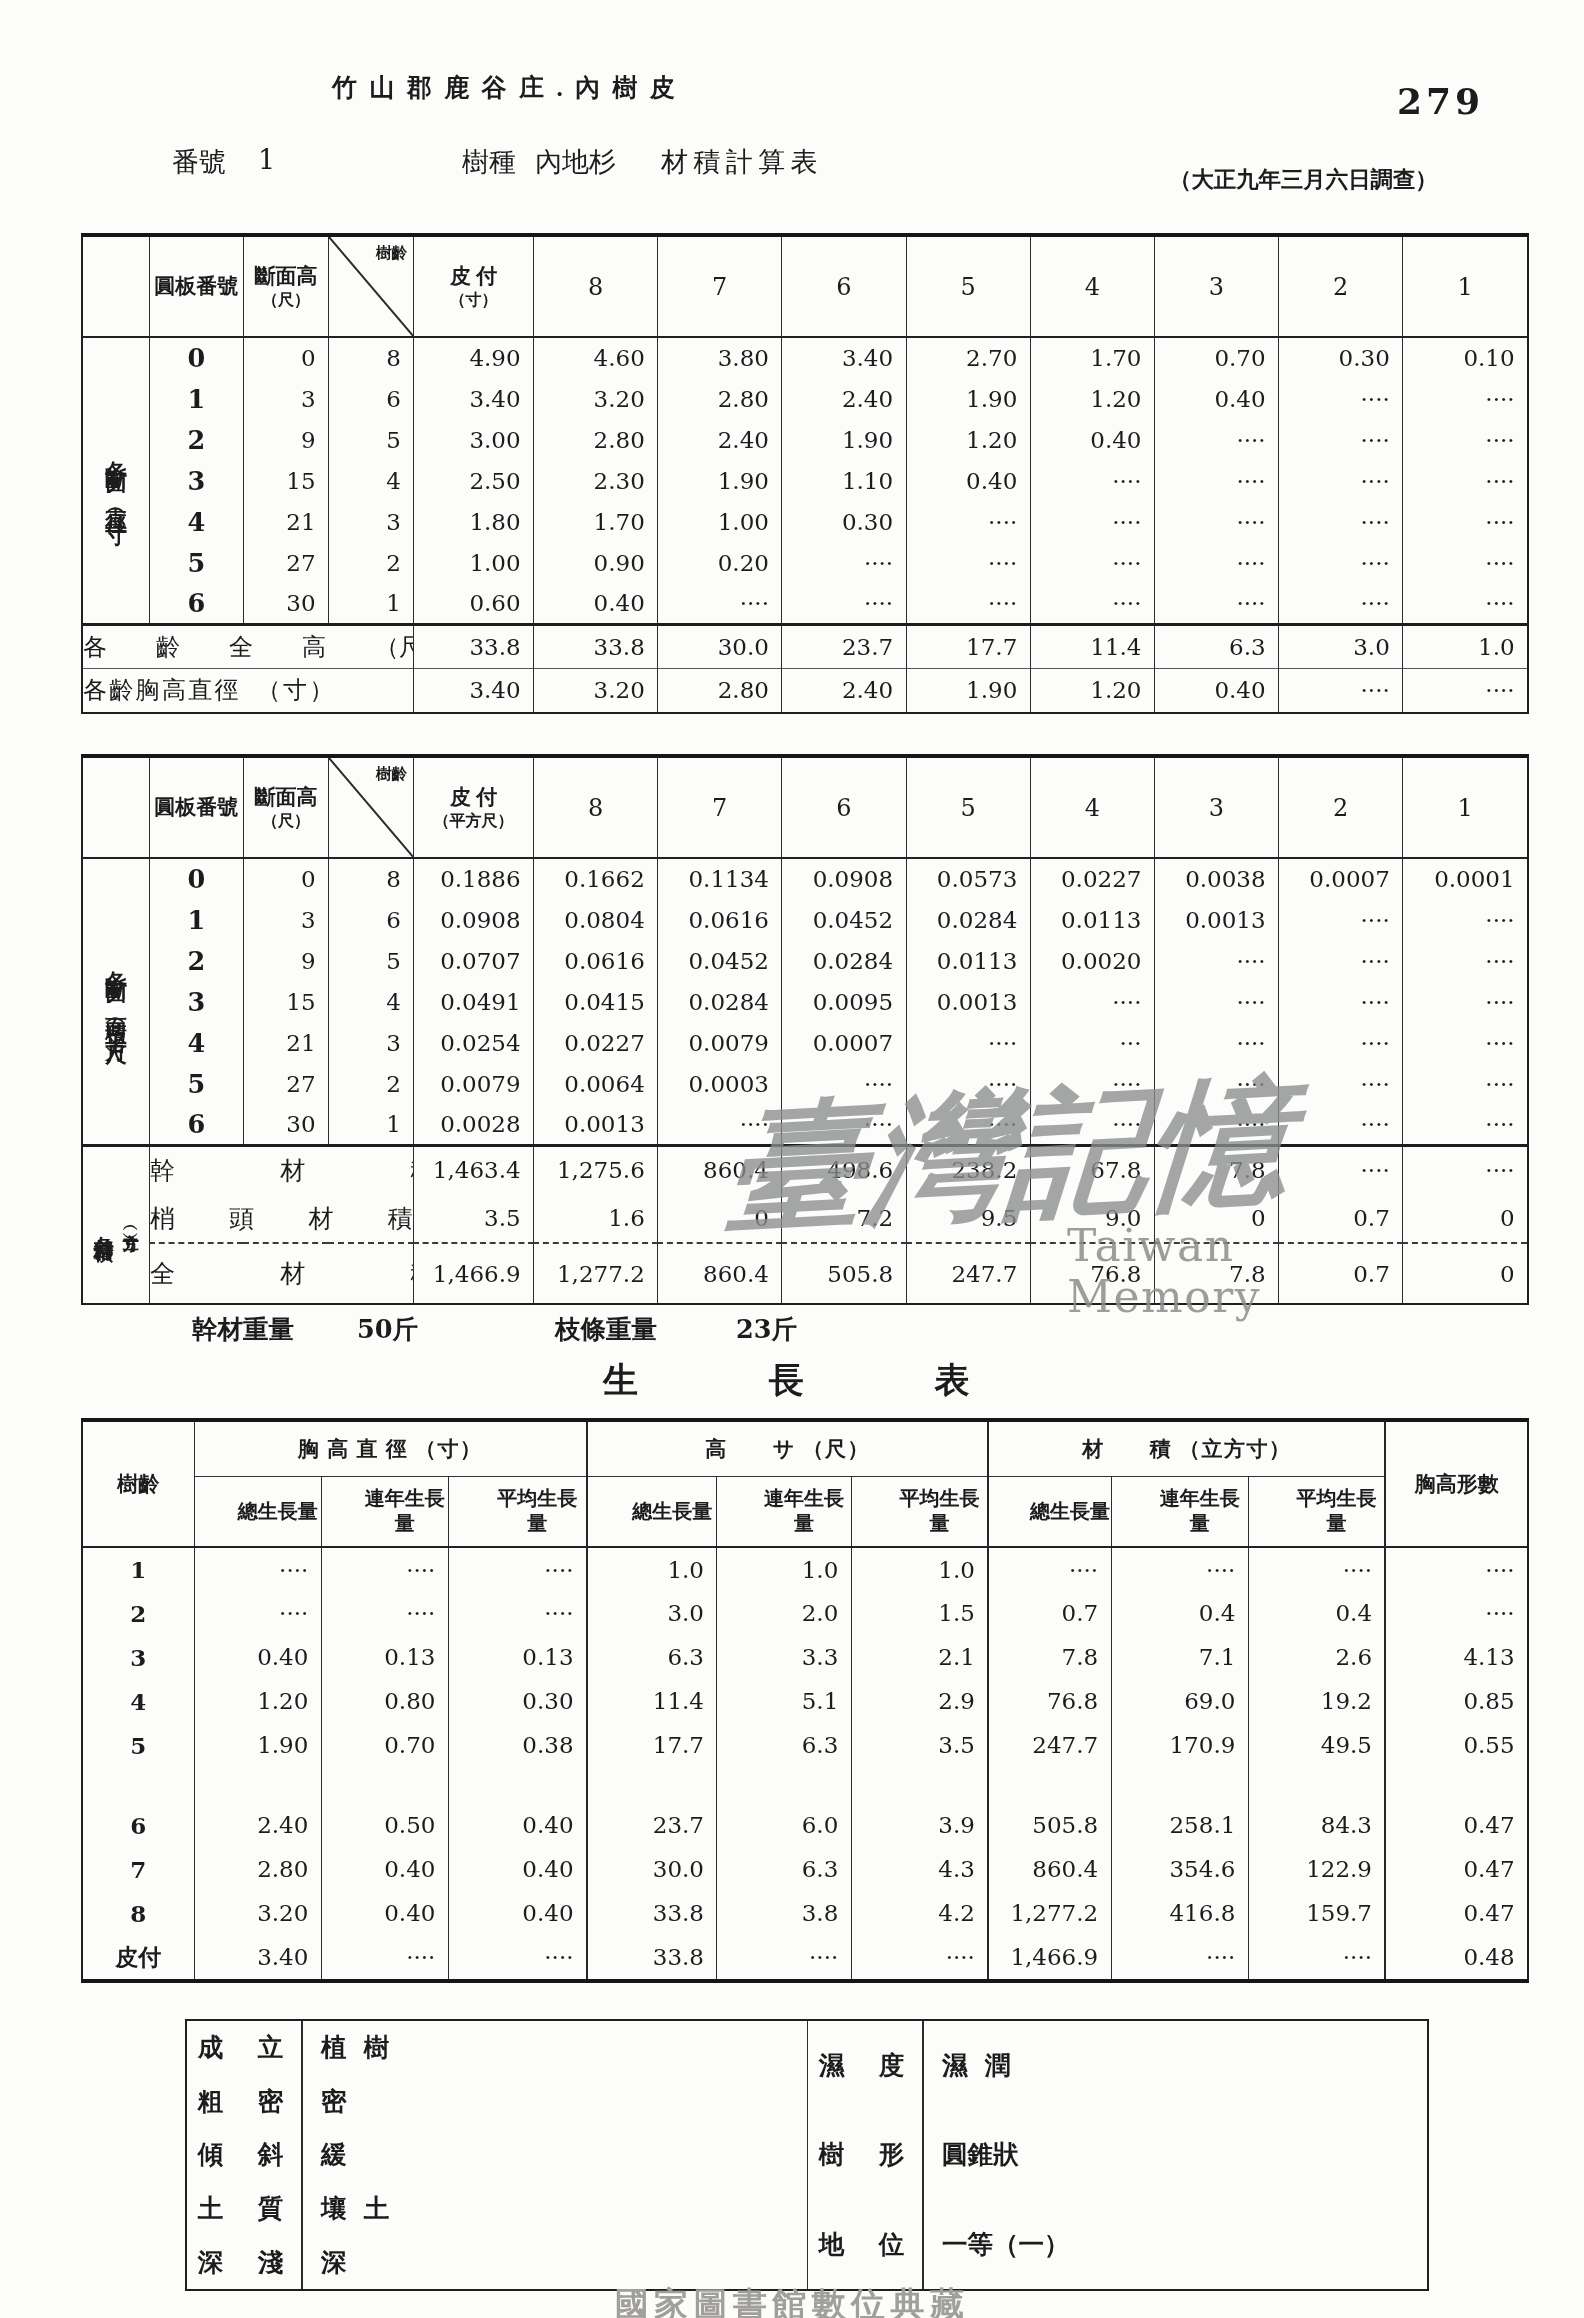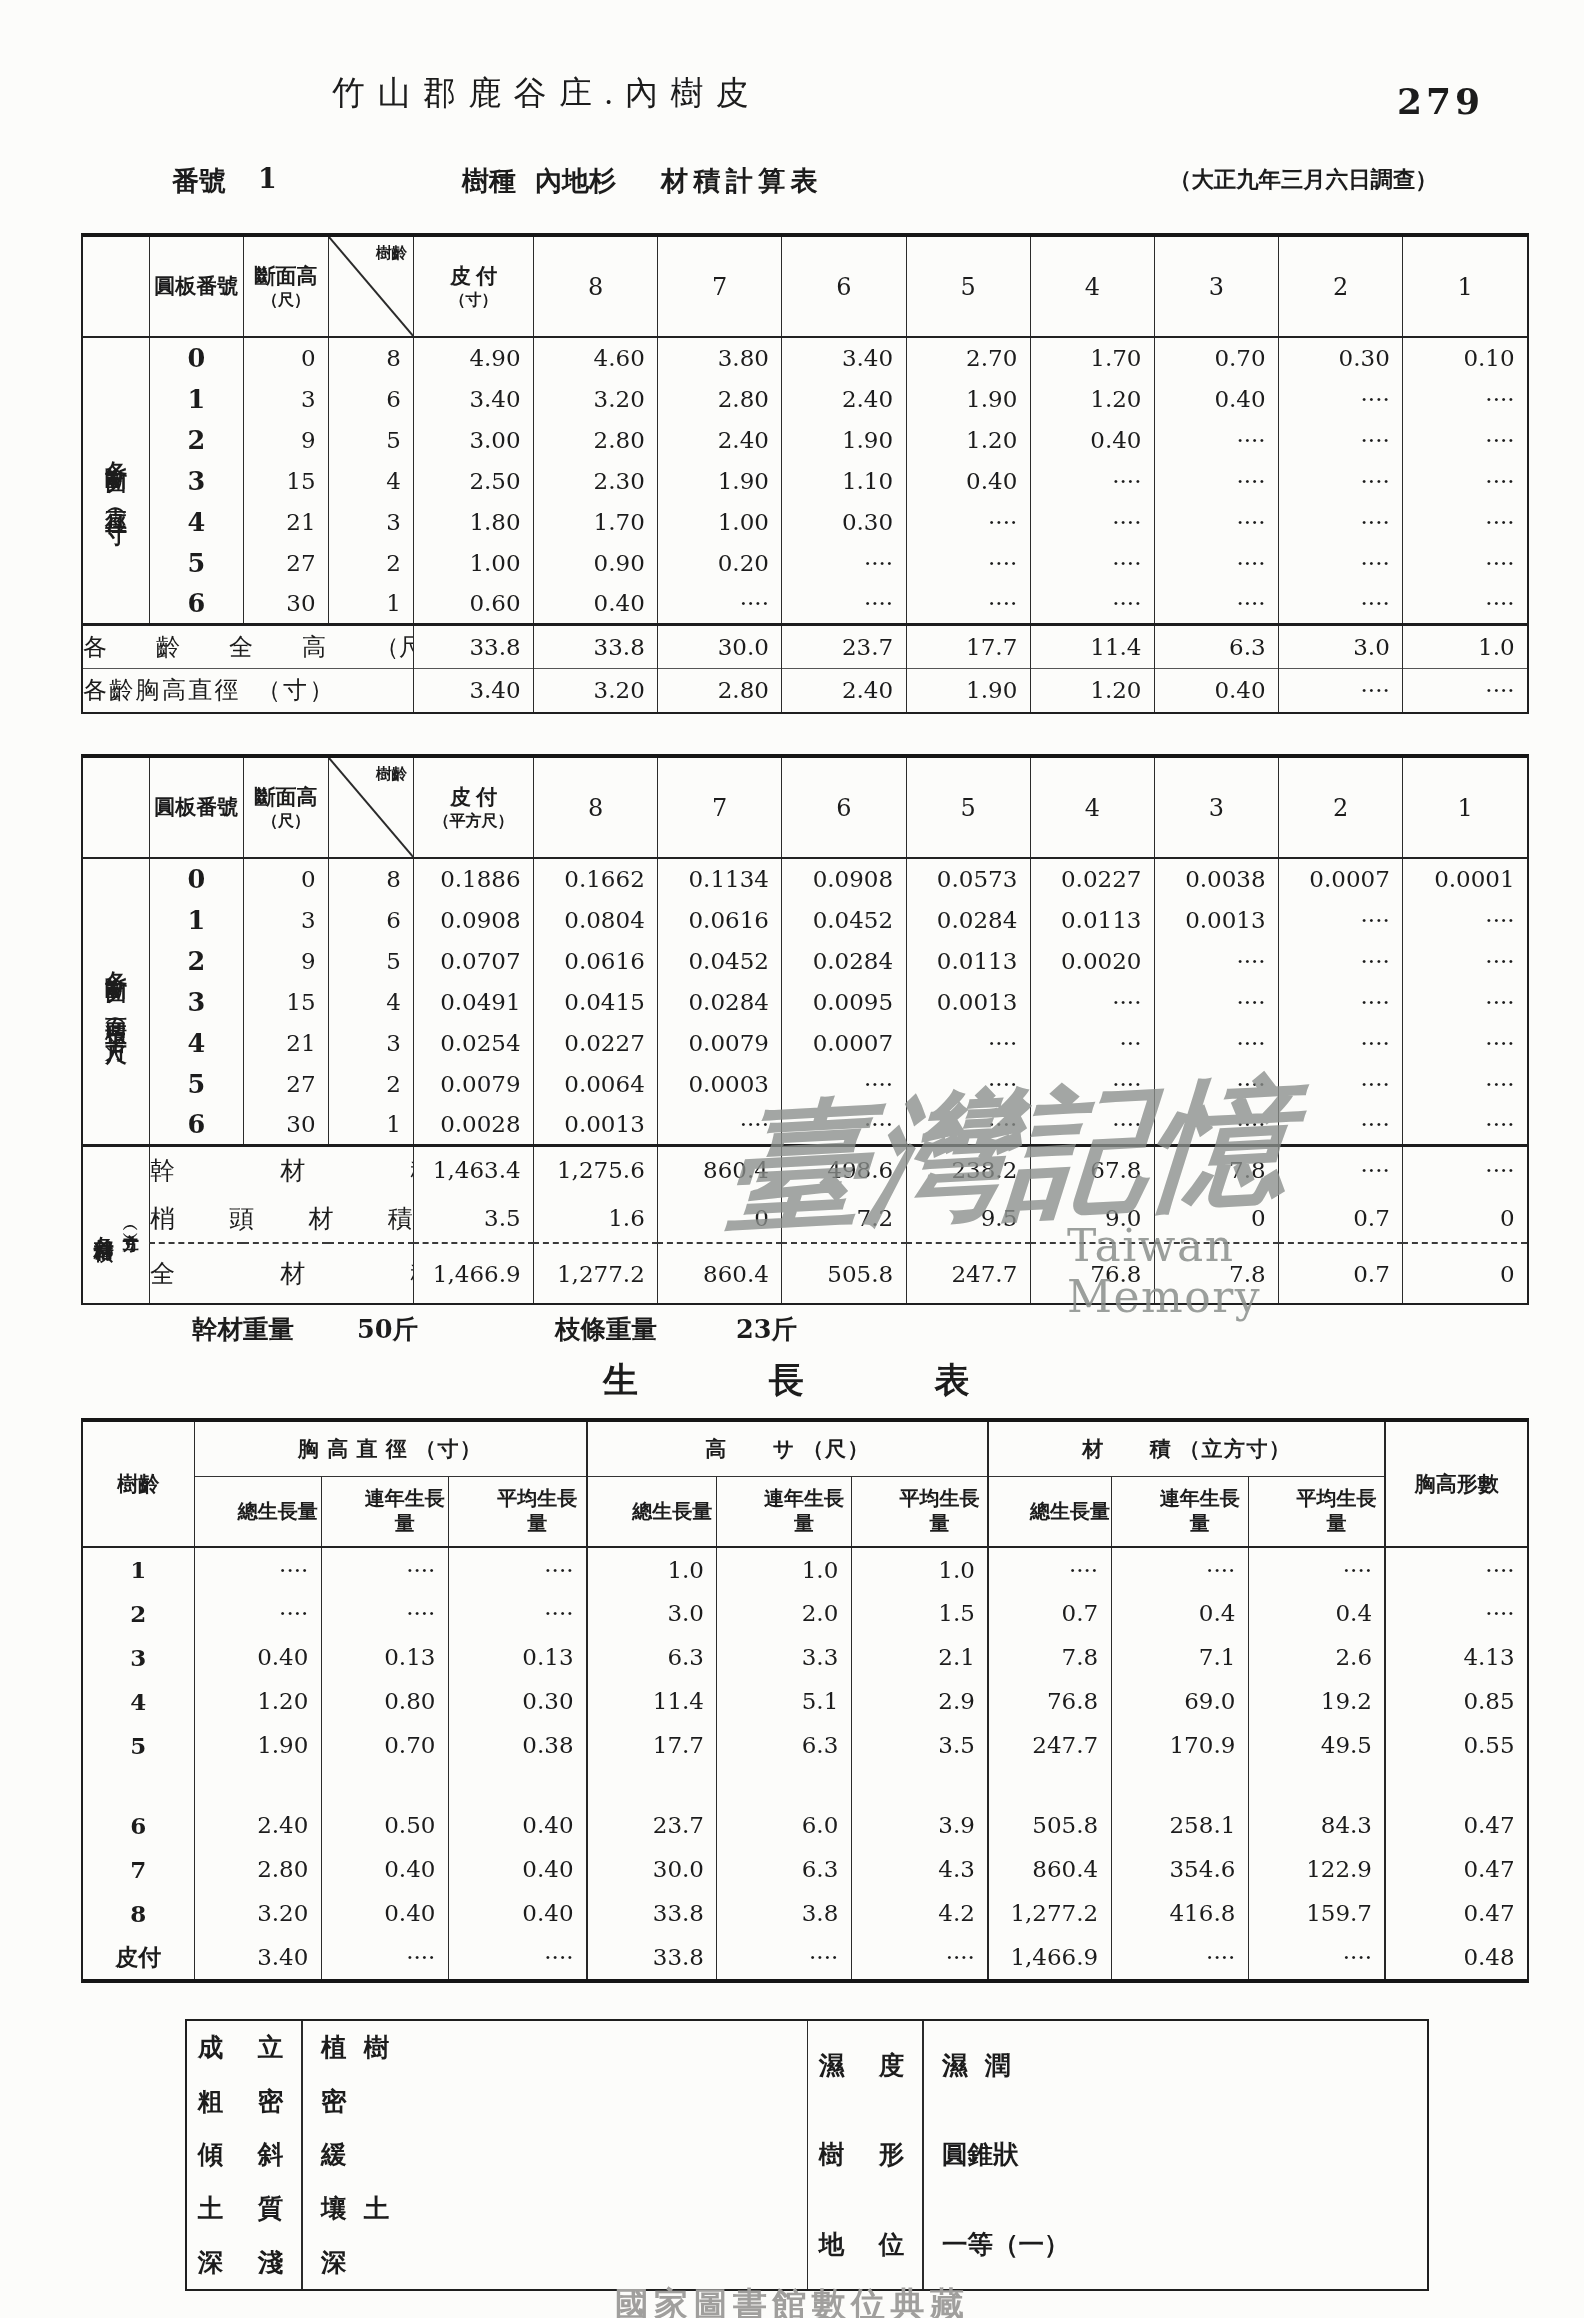--- a/index.html
+++ b/index.html
@@ -4,23 +4,23 @@
 <style>
   html,body{margin:0;padding:0;}
   body{
     width:1584px;height:2319px;position:relative;overflow:hidden;
     background:#fcfcfa;color:#1c1c1c;
     font-family:"Liberation Serif","DejaVu Serif",serif;
   }
   .abs{position:absolute;}
 
   
-  .doc-title{left:332px;top:71px;font-size:33px;font-weight:normal;letter-spacing:12.4px;white-space:nowrap;}
+  .doc-title{left:332px;top:71px;font-size:25px;font-weight:bold;letter-spacing:12.4px;white-space:nowrap;}
   .page-no{left:1397px;top:80px;font-size:36px;font-weight:bold;letter-spacing:3.9px;font-family:"DejaVu Serif",serif;}
-  .sub{top:163px;font-size:27px;font-weight:bold;white-space:nowrap;}
+  .sub{top:144px;font-size:27px;font-weight:normal;white-space:nowrap;}
   .sub.s-no{left:172px;}
   .sub.s-no-v{left:258px;font-family:"DejaVu Serif",serif;}
   .sub.s-sp{left:462px;}
   .sub.s-sp-v{left:535px;}
   .sub.s-calc{left:661px;letter-spacing:5.4px;}
   .survey-date{left:1169px;top:164px;font-size:22.4px;font-weight:bold;white-space:nowrap;}
 
   
   .twrap{left:81px;width:1448px;border:2.3px solid #1f1f1f;border-top:4.6px solid #161616;background:transparent;box-sizing:border-box;}
   .t{border-collapse:collapse;table-layout:fixed;width:100%;}

